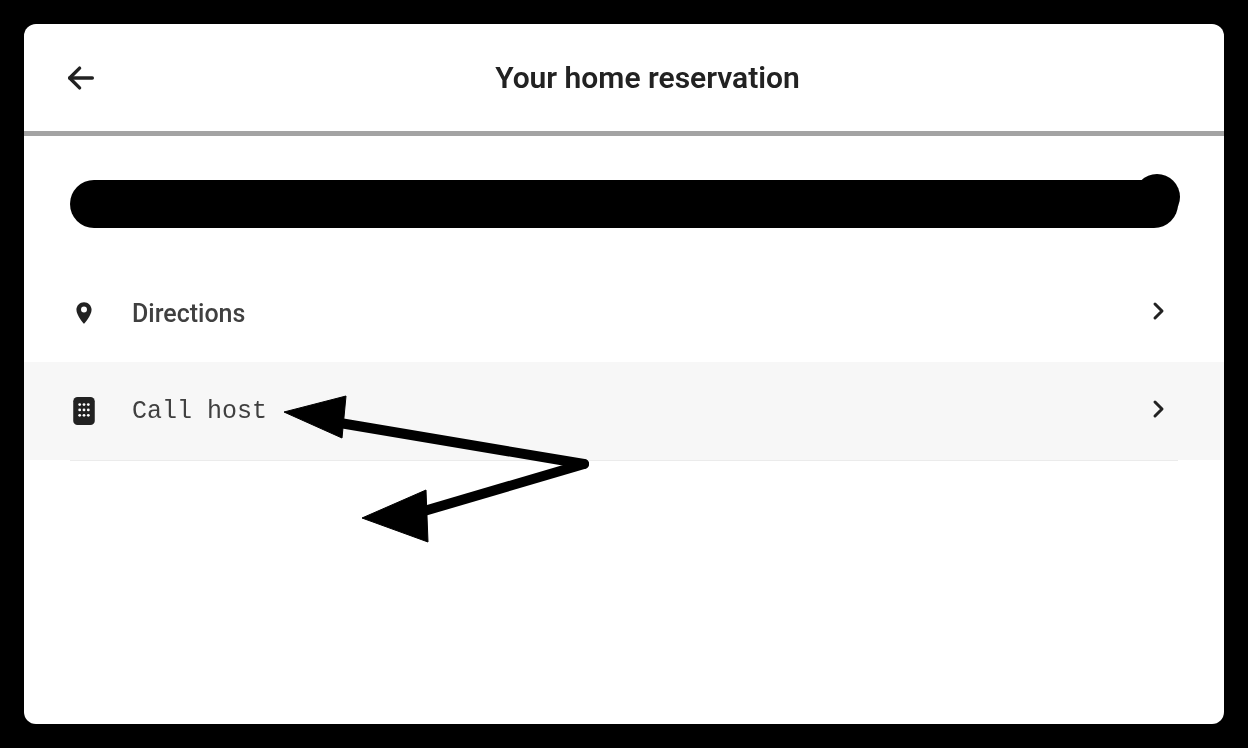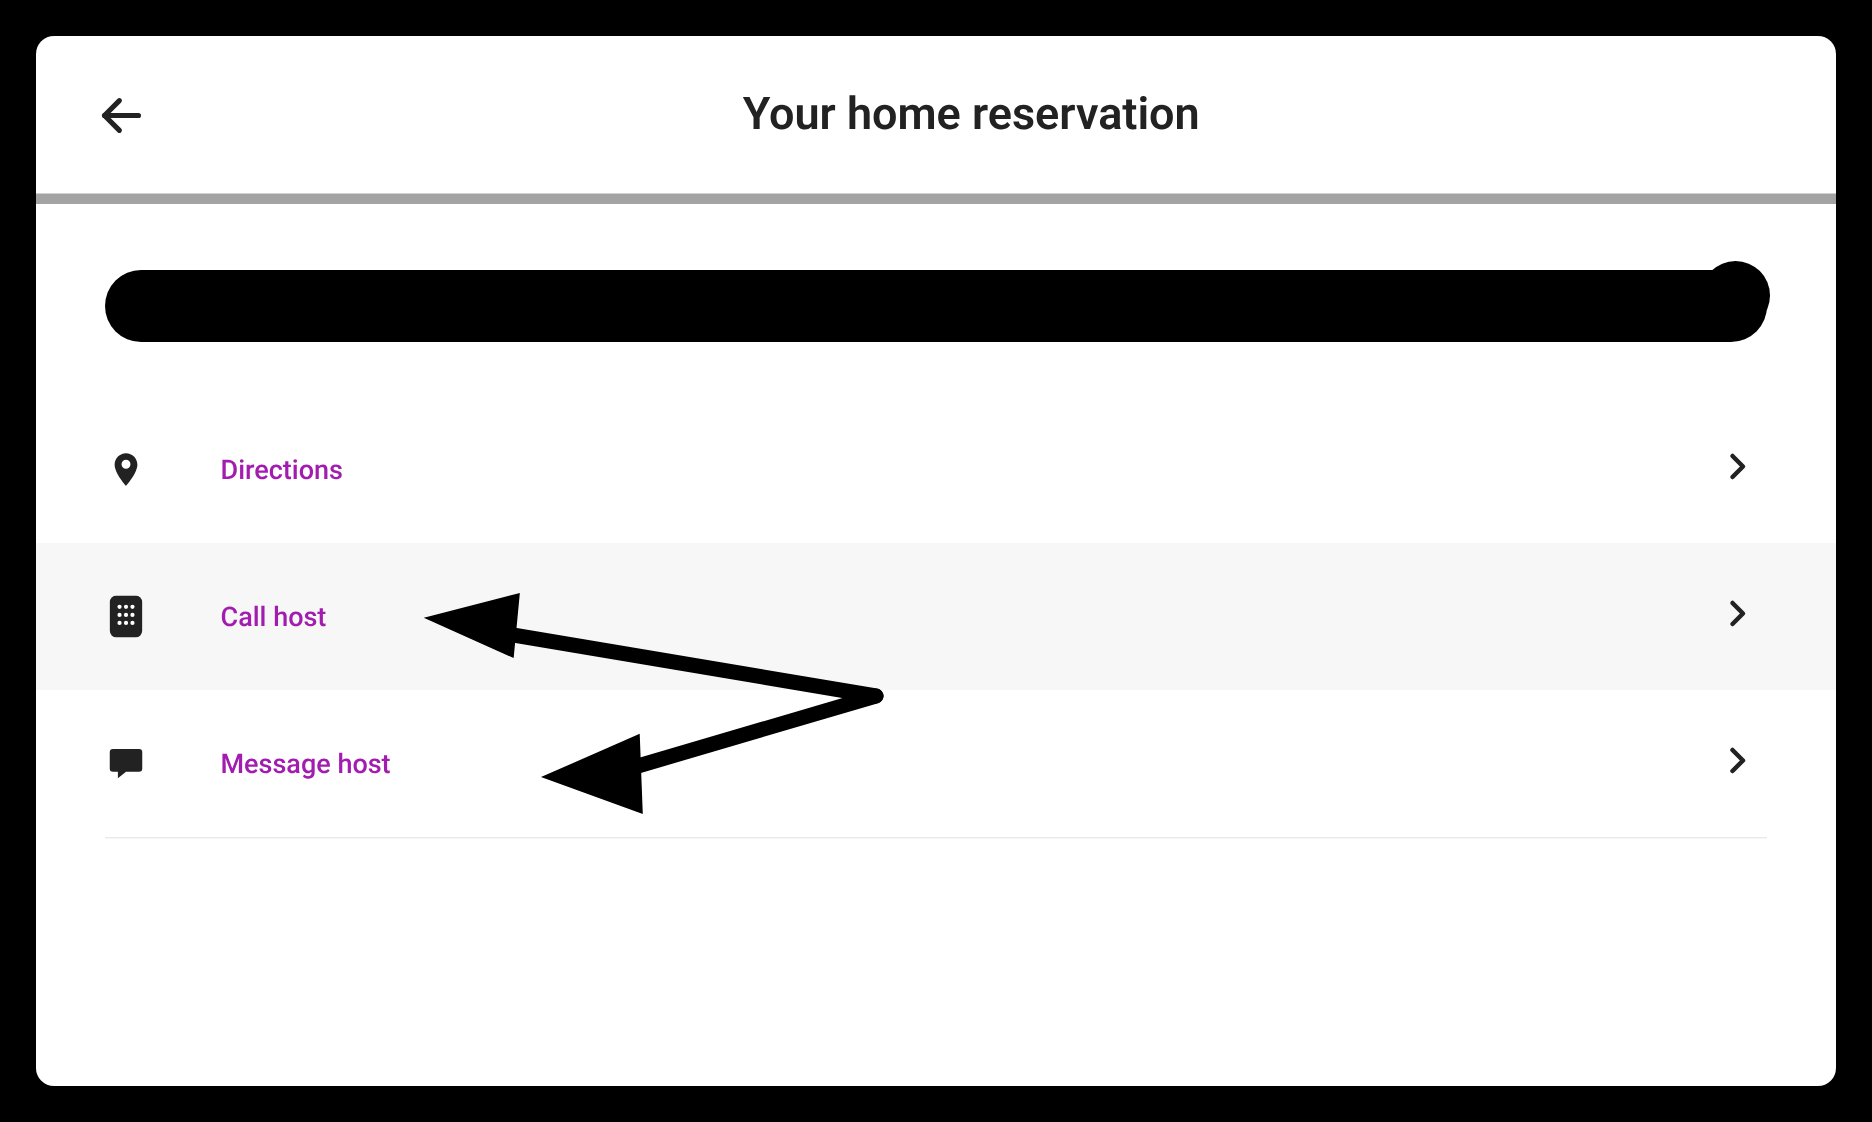--- a/index.html
+++ b/index.html
@@ -14,21 +14,21 @@
     background: #fff;
     border-radius: 12px;
     width: 100%;
     height: 100%;
     overflow: hidden;
     position: relative;
     box-shadow: 0 0 0 1px rgba(0,0,0,0.03);
   }
   .header {
     height: 112px;
-    border-bottom: 7px solid #a3a3a3;
+    border-bottom: 5px solid #a3a3a3;
     display: flex;
     align-items: center;
     justify-content: center;
     position: relative;
     padding-left: 47px;
   }
   .back-btn {
     position: absolute;
     left: 32px;
     top: 50%;
@@ -77,36 +77,36 @@
     align-items: center;
     height: 98px;
     padding: 0 8px 0 0;
     cursor: pointer;
     position: relative;
   }
   .menu-item.highlight {
     background: #f7f7f7;
     margin: 0 -46px;
     padding: 0 54px 0 46px;
+    font-family: Liberation Mono, monospace;
   }
   .menu-icon {
     width: 28px;
     height: 28px;
     margin-right: 34px;
     flex-shrink: 0;
     display: flex;
     align-items: center;
     justify-content: center;
   }
   .menu-label {
-    font-size: 18px;
+    font-size: 25px;
     font-weight: 500;
-    color: #a21caf;
+    color: #404040;
     flex: 1;
-    margin-left: 15px;
   }
   .chevron {
     flex-shrink: 0;
     color: #222;
   }
 
   .divider {
     height: 1px;
     background: #ebebeb;
     margin: 0;
@@ -173,33 +173,20 @@
           </svg>
         </span>
         <span class="menu-label">Call host</span>
         <span class="chevron">
           <svg width="24" height="24" viewBox="0 0 24 24" fill="none" stroke="#222" stroke-width="3" stroke-linecap="round" stroke-linejoin="round">
             <polyline points="9 5 16 12 9 19"></polyline>
           </svg>
         </span>
       </li>
 
-      <li class="menu-item">
-        <span class="menu-icon">
-          <svg width="26" height="26" viewBox="0 0 24 24" fill="#222">
-            <path d="M4 3h16a2 2 0 0 1 2 2v10a2 2 0 0 1-2 2H12l-5 4v-4H4a2 2 0 0 1-2-2V5a2 2 0 0 1 2-2z"></path>
-          </svg>
-        </span>
-        <span class="menu-label">Message host</span>
-        <span class="chevron">
-          <svg width="24" height="24" viewBox="0 0 24 24" fill="none" stroke="#222" stroke-width="3" stroke-linecap="round" stroke-linejoin="round">
-            <polyline points="9 5 16 12 9 19"></polyline>
-          </svg>
-        </span>
-      </li>
 
 
     </ul>
 
     <div class="divider"></div>
 
   </div>
 
   <svg class="annotation-overlay" width="1200" height="700" viewBox="0 0 1200 700">
 

